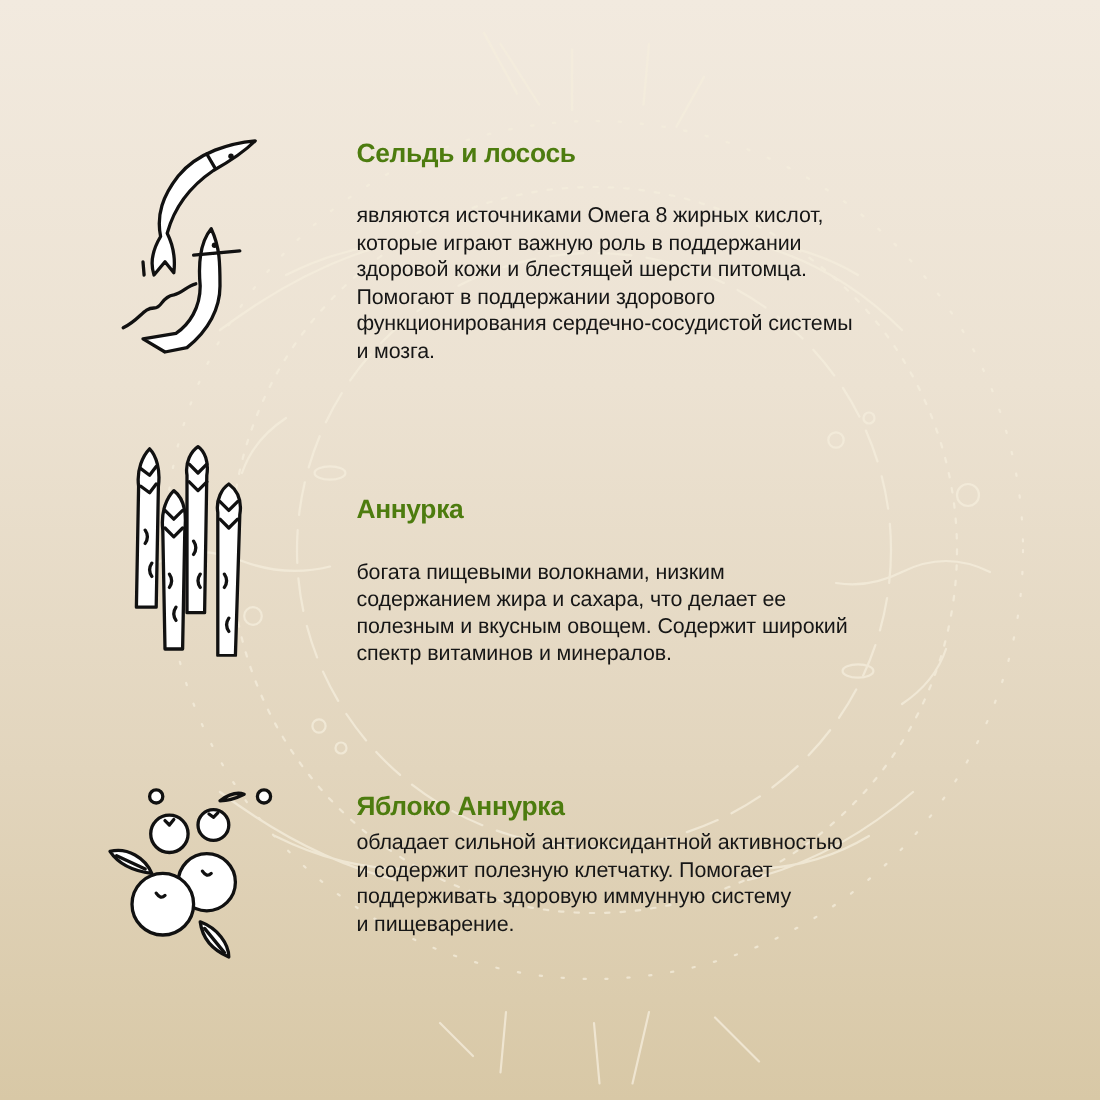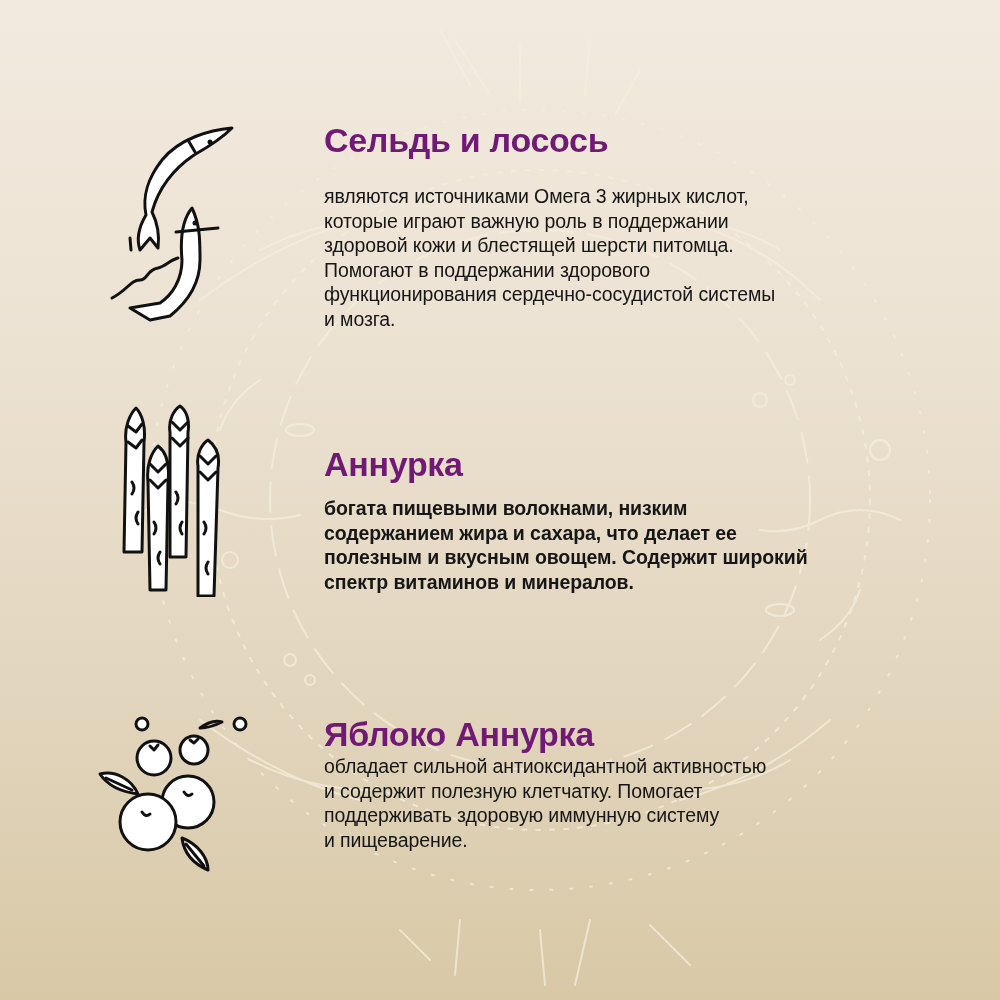--- a/index.html
+++ b/index.html
@@ -7,22 +7,22 @@
       width: 1000px; height: 1000px; overflow: hidden; position: relative;
       background: linear-gradient(180deg, #f2eadf 0%, #ece2d2 35%, #e2d5bd 70%, #d8c8a6 100%);
       font-family: "Liberation Sans", "DejaVu Sans", sans-serif;
       color: #111;
     }
     .wreath { position: absolute; left: 0; top: 0; width: 1000px; height: 1000px; pointer-events: none; }
     .section { position: absolute; left: 0; width: 1000px; }
     .icon { position: absolute; }
     .text { position: absolute; left: 324px; width: 620px; }
     .title {
-      font-weight: 700; font-size: 34px; line-height: 40px; letter-spacing: -0.3px;
-      color: #701a75; margin: 0;
+      font-weight: 700; font-size: 24px; line-height: 40px; letter-spacing: -0.3px;
+      color: #4d7c0f; margin: 0;
     }
     .body {
       font-size: 19.5px; line-height: 24.6px; color: #161616; margin: 0;
       white-space: pre-line; letter-spacing: -0.1px; font-stretch: condensed;
     }
     svg .ink { fill: #fff; stroke: #111; stroke-width: 3; stroke-linejoin: round; stroke-linecap: round; }
     svg .line { fill: none; stroke: #111; stroke-width: 3; stroke-linecap: round; stroke-linejoin: round; }
     svg .dot { fill: #111; }
   </style>
 </head>
@@ -62,21 +62,21 @@
 
     <path class="ink" d="M92 88 C82 100 80 118 82 140 C82 160 72 175 60 183 L30 188 L50 200 L70 196 C90 180 100 160 100 140 C100 120 100 105 92 88 Z"></path>
     <path class="line" d="M76 112 L118 108"></path>
     <circle class="dot" cx="95" cy="103" r="2.5"></circle>
 
     <path class="line" d="M30 118 L31 130"></path>
     <path class="line" d="M12 178 C28 170 30 160 40 160 C48 160 46 150 58 148 C66 146 70 140 78 138"></path>
   </svg>
   <div class="text" style="top:120px;">
     <h2 class="title">Сельдь и лосось</h2>
-    <p class="body" style="margin-top:24px;">являются источниками Омега 3 жирных кислот,
+    <p class="body" style="margin-top:24px;">являются источниками Омега 8 жирных кислот,
 которые играют важную роль в поддержании
 здоровой кожи и блестящей шерсти питомца.
 Помогают в поддержании здорового
 функционирования сердечно-сосудистой системы
 и мозга.</p>
   </div>
 </div>
 
 <div class="section" style="top:0;">
   <svg class="icon" style="left:112px; top:402px;" width="120" height="195" viewBox="0 0 120 195">
@@ -88,21 +88,21 @@
     <path class="line" d="M38 62 L46 70 L54 62 M38 78 L46 86 L54 78 M42 120 q4 6 0 12 M48 150 q-4 6 0 12"></path>
 
     <path class="ink" d="M58 30 C56 18 62 8 68 4 C74 8 78 18 76 30 L74 155 L58 155 Z"></path>
     <path class="line" d="M60 20 L68 28 L76 20 M60 36 L68 44 L76 36 M64 90 q4 6 0 12 M70 120 q-4 6 0 12"></path>
 
     <path class="ink" d="M86 64 C84 52 90 42 96 38 C104 44 108 54 106 66 L102 194 L86 194 Z"></path>
     <path class="line" d="M88 54 L96 62 L104 54 M88 70 L96 78 L104 70 M92 120 q4 6 0 12 M96 160 q-4 6 0 12"></path>
   </svg>
   <div class="text" style="top:444px;">
     <h2 class="title">Аннурка</h2>
-    <p class="body" style="margin-top:12px;font-weight:bold;">богата пищевыми волокнами, низким
+    <p class="body" style="margin-top:24px;">богата пищевыми волокнами, низким
 содержанием жира и сахара, что делает ее
 полезным и вкусным овощем. Содержит широкий
 спектр витаминов и минералов.</p>
   </div>
 </div>
 
 <div class="section" style="top:0;">
   <svg class="icon" style="left:96px; top:712px;" width="160" height="160" viewBox="0 0 160 160">
 
     <circle class="ink" cx="46" cy="12" r="6"></circle>

